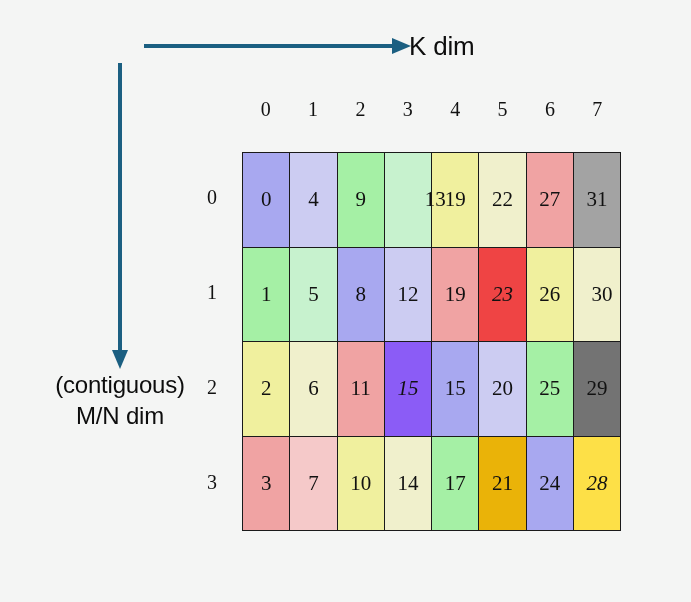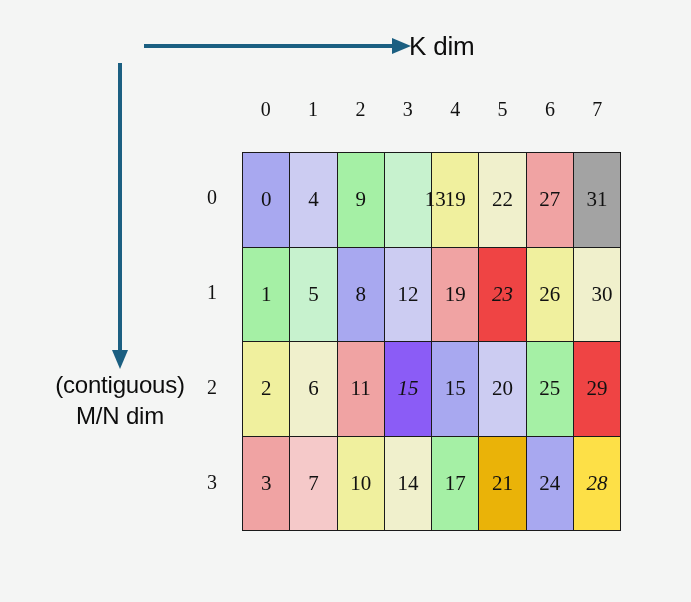--- a/index.html
+++ b/index.html
@@ -158,21 +158,21 @@
           <td style="background: rgb(240, 240, 204); padding-left: 10px;">30</td>
         </tr>
         <tr>
           <td style="background: rgb(240, 240, 158);">2</td>
           <td style="background: rgb(240, 240, 204);">6</td>
           <td style="background: rgb(240, 163, 163);">11</td>
           <td style="background: #8b5cf6; font-style: italic;">15</td>
           <td style="background: rgb(168, 168, 240);">15</td>
           <td style="background: rgb(204, 204, 242);">20</td>
           <td style="background: rgb(165, 240, 165);">25</td>
-          <td style="background: #ef4444;">29</td>
+          <td style="background: #737373;">29</td>
         </tr>
         <tr>
           <td style="background: rgb(240, 163, 163);">3</td>
           <td style="background: rgb(245, 201, 201);">7</td>
           <td style="background: rgb(240, 240, 158);">10</td>
           <td style="background: rgb(240, 240, 204);">14</td>
           <td style="background: rgb(165, 240, 165);">17</td>
           <td style="background: #eab308;">21</td>
           <td style="background: rgb(168, 168, 240);">24</td>
           <td style="background: #fde047; font-style: italic;">28</td>

